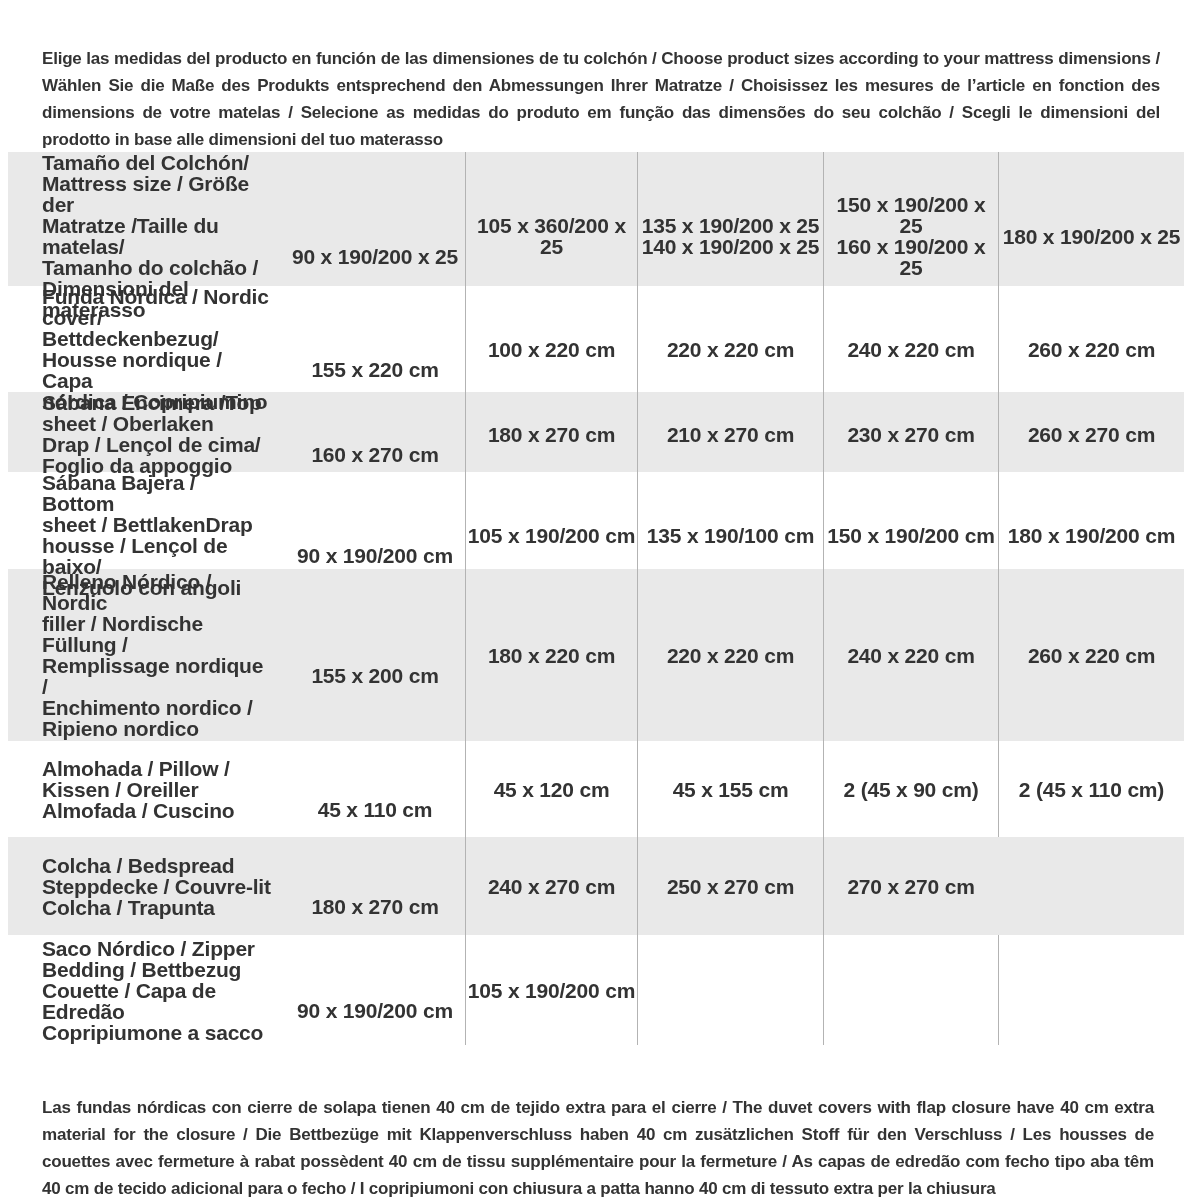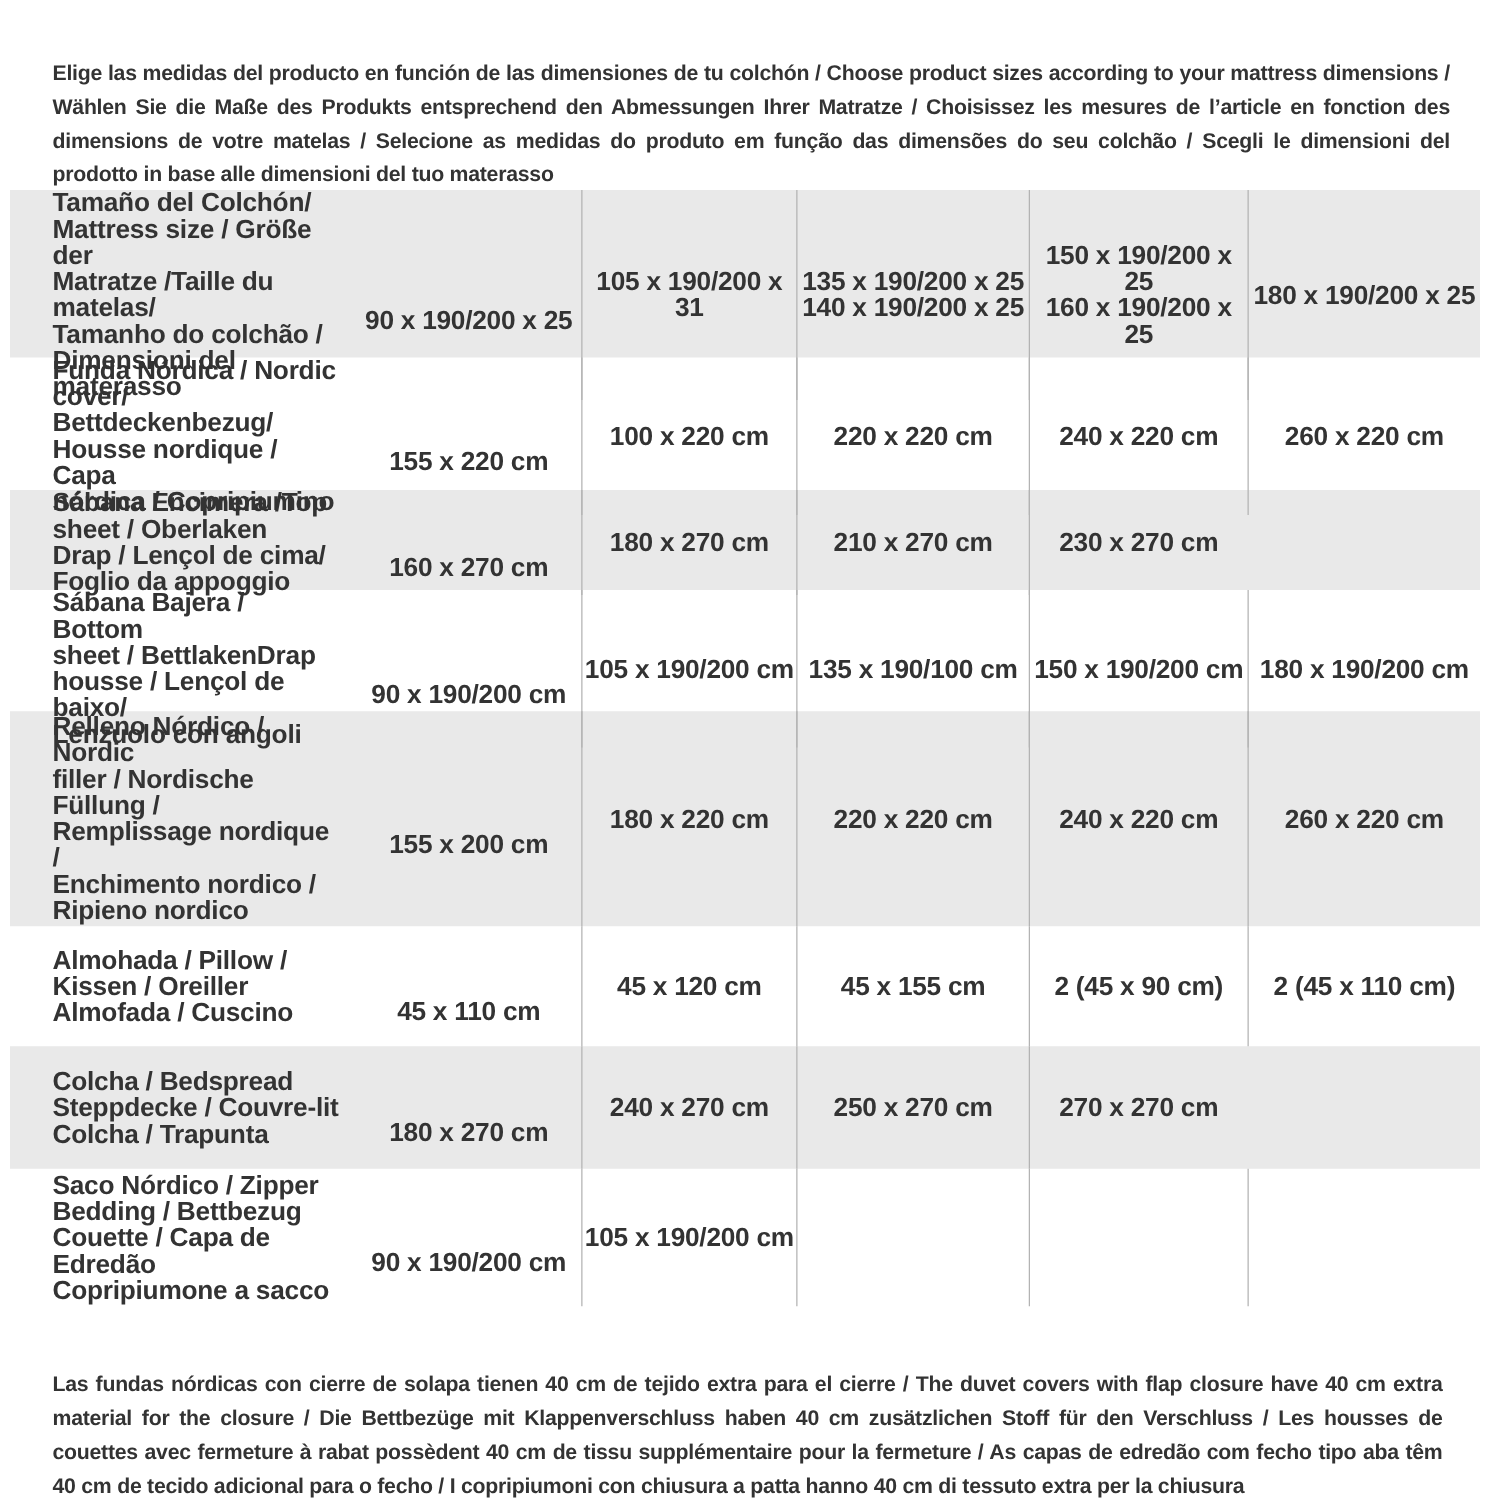--- a/index.html
+++ b/index.html
@@ -67,21 +67,21 @@
 
 <div class="table">
 
   <div class="row shade h-header">
     <div class="cell label">Tamaño del Colchón/
 Mattress size / Größe der
 Matratze /Taille du matelas/
 Tamanho do colchão /
 Dimensioni del materasso</div>
     <div class="cell val no-div">90 x 190/200 x 25</div>
-    <div class="cell val">105 x 190/200 x 31</div>
+    <div class="cell val">105 x 360/200 x 25</div>
     <div class="cell val">135 x 190/200 x 25
 140 x 190/200 x 25</div>
     <div class="cell val">150 x 190/200 x 25
 160 x 190/200 x 25</div>
     <div class="cell val">180 x 190/200 x 25</div>
   </div>
 
   <div class="row h-funda">
     <div class="cell label">Funda Nórdica /  Nordic
 cover/ Bettdeckenbezug/
@@ -96,20 +96,21 @@
 
   <div class="row shade h-encimera">
     <div class="cell label">Sábana Encimera /Top
 sheet / Oberlaken
 Drap / Lençol de cima/
 Foglio da appoggio</div>
     <div class="cell val no-div">160 x 270 cm</div>
     <div class="cell val">180 x 270 cm</div>
     <div class="cell val">210 x 270 cm</div>
     <div class="cell val">230 x 270 cm</div>
+    <div class="cell val">260 x 270 cm</div>
   </div>
 
   <div class="row h-bajera">
     <div class="cell label">Sábana Bajera / Bottom
 sheet / BettlakenDrap
 housse / Lençol de baixo/
 Lenzuolo con angoli</div>
     <div class="cell val no-div">90 x 190/200 cm</div>
     <div class="cell val">105 x 190/200 cm</div>
     <div class="cell val">135 x 190/100 cm</div>

